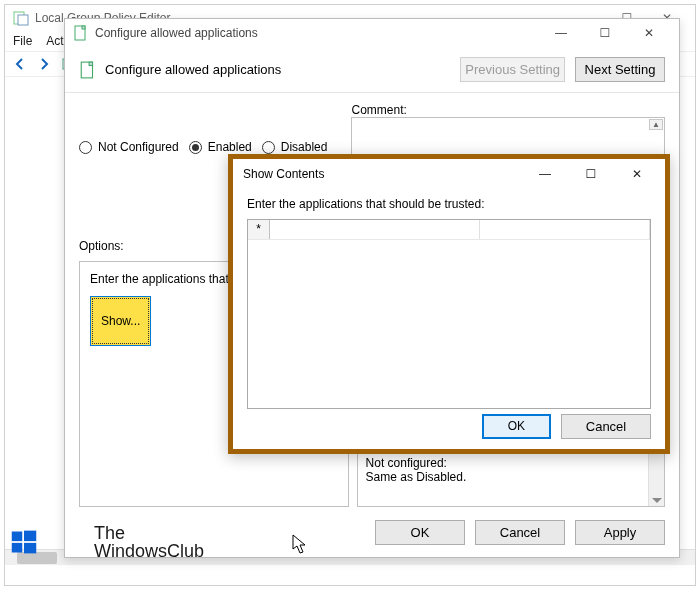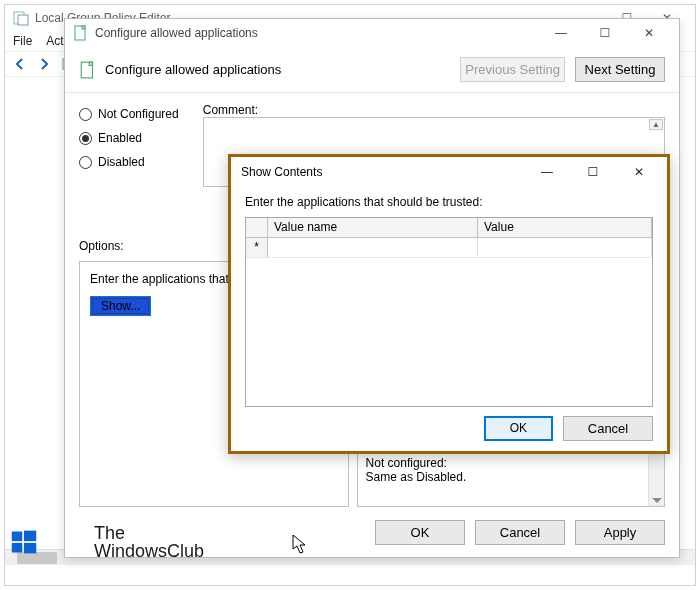--- a/index.html
+++ b/index.html
@@ -27,43 +27,43 @@
   .dlg-controls div { width: 44px; height: 28px; display:flex; align-items:center; justify-content:center; color:#444; }
   .dlg-body { position: absolute; left:0; right:0; top:28px; bottom:0; padding: 10px 14px 0 14px; }
   .header-row { display:flex; align-items:center; gap:8px; }
   .header-row .icon { width: 18px; height: 18px; }
   .hdr-title { font-size: 13px; }
   .navbtns { margin-left:auto; display:flex; gap:10px; }
   .winbtn { border:1px solid #adadad; background:#e9e9e9; padding: 4px 4px; min-width: 90px; text-align:center; font-size:13px; }
   .winbtn.disabled { color:#9c9c9c; background:#f2f2f2; border-color:#d0d0d0; }
   .sep { height:1px; background:#e5e5e5; margin:10px -14px; }
   .config-row { display:flex; }
-  .radios { display:flex; flex-direction:column; gap:10px; padding-top:4px; }
+  .radios { display:flex; flex-direction:row; gap:10px; padding-top:4px; }
   .radio { display:flex; align-items:center; gap:6px; }
   .rcircle { width:13px; height:13px; border-radius:50%; border:1px solid #333; display:flex; align-items:center; justify-content:center; }
   .rcircle.sel::after { content:""; width:7px; height:7px; border-radius:50%; background:#333; }
   .comment-area { flex:1; margin-left:24px; }
   .comment-label { margin-bottom:0; }
   .comment-box { border:1px solid #c0c0c0; height:70px; position:relative; }
   .spin { position:absolute; right:1px; width:14px; display:flex; flex-direction:column; }
   .spin div { height:11px; text-align:center; font-size:8px; color:#666; border:1px solid #c8c8c8; background:#f2f2f2; line-height:9px; }
   .lower-boxes { position:absolute; left:14px; right:14px; top:214px; bottom:50px; display:flex; gap:8px; }
   .leftbox, .rightbox { border:1px solid #c0c0c0; padding:10px; position:relative; overflow:hidden; }
   .leftbox { width: 46%; }
   .rightbox { flex:1; }
   .options-label { position:absolute; left:14px; top:192px;text-align:right; }
-  .show-btn { border:1px solid #0078d7; outline:1px dotted #333; outline-offset:-3px; background:#1d4ed8; padding:2px 10px; margin-top:10px; display:inline-block; }
+  .show-btn { border:1px solid #0078d7; outline:1px dotted #333; outline-offset:-3px; background:#fde047; padding:17px 10px; margin-top:10px; display:inline-block; }
   .footer-btns { position:absolute; right:14px; bottom:12px; display:flex; gap:10px; }
   .right-scroll { position:absolute; right:0; top:0; bottom:0; width:16px; background:#f0f0f0; border-left:1px solid #e0e0e0; }
   .right-scroll::before, .right-scroll::after { content:""; position:absolute; left:3px; width:0; height:0; border-left:5px solid transparent; border-right:5px solid transparent; }
   .right-scroll::before { top:3px; border-bottom:5px solid #888; }
   .right-scroll::after { bottom:3px; border-top:5px solid #888; }
 
   
-  .contents-dialog { position: absolute; left: 228px; top: 154px; width: 442px; height: 300px; background: #fff; border: 3px solid #a16207; box-shadow: 0 3px 14px rgba(0,0,0,.25); }
+  .contents-dialog { position: absolute; left: 228px; top: 154px; width: 442px; height: 300px; background: #fff; border: 5px solid #a16207; box-shadow: 0 3px 14px rgba(0,0,0,.25); }
   .cd-titlebar { height:30px; display:flex; align-items:center; padding: 0 10px; background:#fff; }
   .cd-controls { margin-left:auto; display:flex; gap: 10px; }
   .cd-controls div { width:36px; height:26px; display:flex; align-items:center; justify-content:center; color:#222; }
   .cd-body { padding: 8px 14px 0 14px; }
   .gridwrap { border:1px solid #a9a9a9; height: 190px; margin-top:8px; background:#fff; position:relative; }
   .gridhdr { display:flex; height:20px; background:#f4f4f4; border-bottom:1px solid #c0c0c0; }
   .ghcell { border-right:1px solid #c0c0c0; padding:2px 6px; font-size:12px; }
   .gh0 { width: 22px; }
   .gh1 { width: 210px; }
   .gh2 { flex:1; }
@@ -216,25 +216,20 @@
     <span>Show Contents</span>
     <div class="cd-controls">
       <div>—</div>
       <div>☐</div>
       <div>✕</div>
     </div>
   </div>
   <div class="cd-body">
     <div>Enter the applications that should be trusted:</div>
     <div class="gridwrap">
-      <div class="gridhdr">
-        <div class="ghcell gh0"></div>
-        <div class="ghcell gh1">Value name</div>
-        <div class="ghcell gh2">Value</div>
-      </div>
       <div class="gridrow">
         <div class="gcell gc0">*</div>
         <div class="gcell gc1"></div>
         <div class="gcell gc2"></div>
       </div>
     </div>
   </div>
   <div class="cd-footer">
     <div class="okbtn">OK</div>
     <div class="winbtn">Cancel</div>

